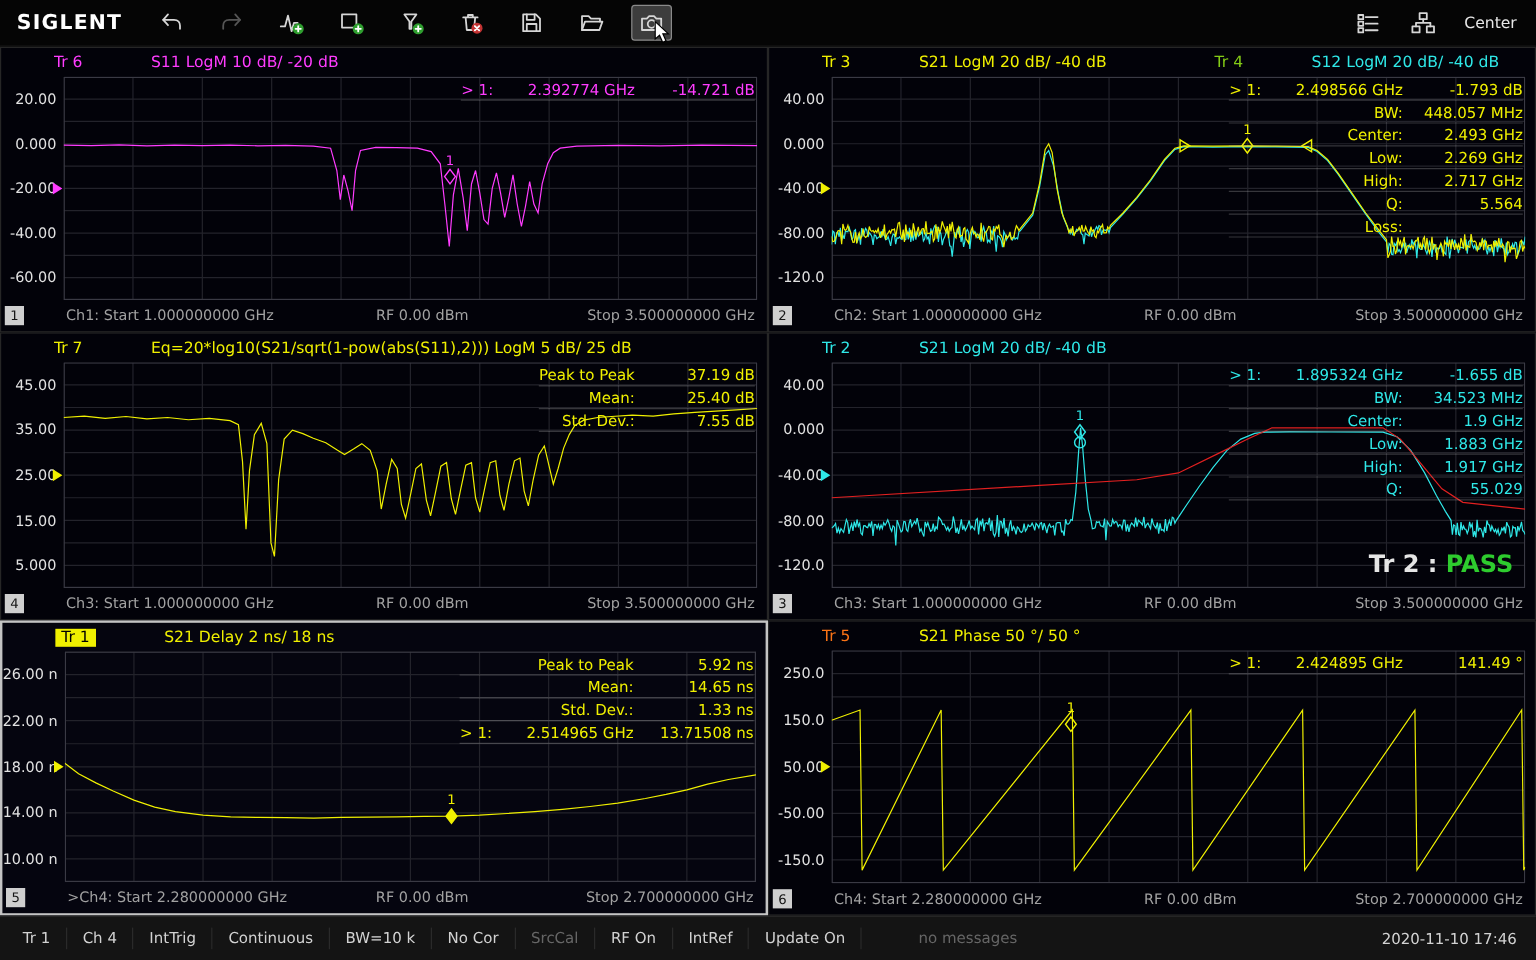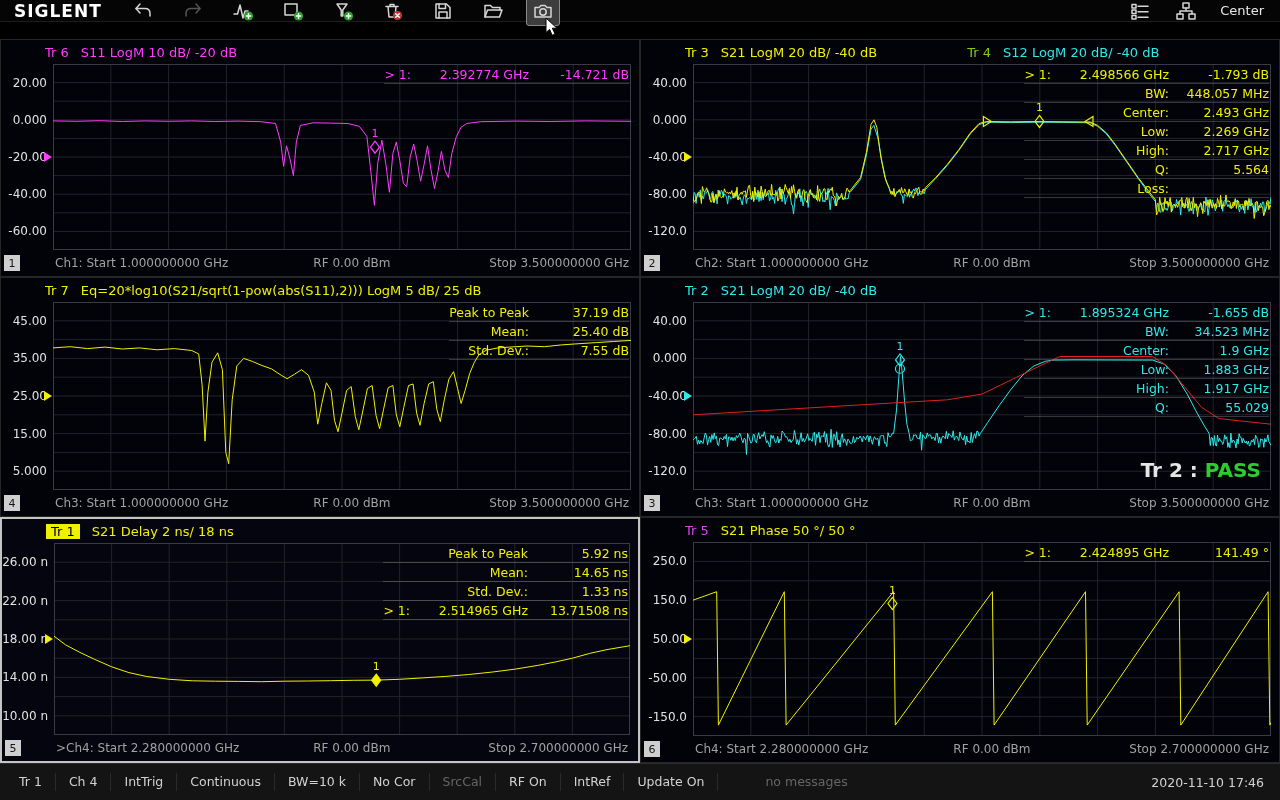--- a/index.html
+++ b/index.html
@@ -1,41 +1,41 @@
 <!DOCTYPE html>
 <html><head>
 <meta charset="utf-8">
 <style>
   *{margin:0;padding:0;box-sizing:border-box;}
   html,body{width:1280px;height:800px;background:#000;overflow:hidden;
     font-family:"DejaVu Sans","Liberation Sans",sans-serif;}
   #app{position:relative;width:1280px;height:800px;background:#000;}
 
   
-  .toolbar{position:absolute;top:0;left:0;right:0;height:22px;background:#050505;
+  .toolbar{position:absolute;top:0;left:0;right:0;height:39px;background:#050505;
     border-bottom:1px solid #1d1d1d;display:flex;align-items:center;}
   .logo{color:#fff;font-size:17px;font-weight:bold;letter-spacing:1px;margin-left:14px;width:96px;}
   .tb-group{display:flex;align-items:center;gap:16px;margin-left:16px;}
   .tb-btn{width:34px;height:30px;display:flex;align-items:center;justify-content:center;
     border-radius:3px;color:#d6d6d6;}
   .tb-btn.dim{color:#555;}
   .tb-btn.active{background:#3d3d3d;border:1px solid #8a8a8a;}
   .tb-right{margin-left:auto;display:flex;align-items:center;gap:20px;margin-right:16px;}
   .tb-right .tb-btn{width:28px;}
   .local{color:#e8e8e8;font-size:13px;}
   .cursor{position:absolute;left:545px;top:17px;z-index:60;}
 
   
   .panel-grid{position:absolute;top:39px;left:0;width:1280px;height:724px;display:grid;
     grid-template-columns:640px 640px;grid-template-rows:238px 240px 246px;background:#000;}
   .panel{position:relative;background:#020209;border:1px solid #262626;}
   .panel.selected{border:2px solid #c4c4c4;background:#05050f;}
   .p-header{position:absolute;top:0;left:44px;right:6px;height:24px;display:flex;
     align-items:center;gap:90px;font-size:13px;white-space:pre;overflow:hidden;}
-  .hseg{display:flex;align-items:center;}
+  .hseg{display:flex;align-items:center;gap:45px;}
   .tr{margin-right:12px;}
   .chip{background:#f0f000;color:#000;padding:0 5px;margin-right:12px;}
   .p-plot{position:absolute;left:52px;right:8px;top:24px;bottom:26px;}
   .p-plot svg{position:absolute;left:0;top:0;}
   .ylab{position:absolute;right:100%;padding-right:6px;transform:translateY(-50%);
     font-size:12px;color:#e2e2e2;white-space:nowrap;}
   .refarrow{position:absolute;left:-9px;top:50%;width:0;height:0;border-left:8px solid;
     border-top:5px solid transparent;border-bottom:5px solid transparent;transform:translateY(-50%);}
   .readout{position:absolute;top:1px;right:2px;z-index:5;}
   .ro-row{display:flex;justify-content:flex-end;align-items:center;height:19px;
@@ -474,21 +474,21 @@
           </div>
         </div>
         <div class="p-footer">
           <span class="badge">5</span>
           <span class="f-left">&gt;Ch4: Start 2.280000000 GHz</span>
           <span class="f-mid">RF 0.00 dBm</span>
           <span class="f-right">Stop 2.700000000 GHz</span>
         </div>
       </div>
       <div class="panel">
-        <div class="p-header"><span class="hseg"><span class="tr" style="color: #d946ef;">Tr 5</span><span style="color: rgb(240, 240, 0);">S21 Phase 50 °/ 50 °</span></span></div>
+        <div class="p-header"><span class="hseg"><span class="tr" style="color: #f97316;">Tr 5</span><span style="color: rgb(240, 240, 0);">S21 Phase 50 °/ 50 °</span></span></div>
         <div class="p-plot">
           <svg width="578" height="194">
             <line x1="0.0" y1="0" x2="0.0" y2="194" stroke="#23232b" stroke-width="1"></line>
             <line x1="0" y1="0.0" x2="578" y2="0.0" stroke="#23232b" stroke-width="1"></line>
             <line x1="57.8" y1="0" x2="57.8" y2="194" stroke="#23232b" stroke-width="1"></line>
             <line x1="0" y1="19.4" x2="578" y2="19.4" stroke="#23232b" stroke-width="1"></line>
             <line x1="115.6" y1="0" x2="115.6" y2="194" stroke="#23232b" stroke-width="1"></line>
             <line x1="0" y1="38.8" x2="578" y2="38.8" stroke="#23232b" stroke-width="1"></line>
             <line x1="173.4" y1="0" x2="173.4" y2="194" stroke="#23232b" stroke-width="1"></line>
             <line x1="0" y1="58.2" x2="578" y2="58.2" stroke="#23232b" stroke-width="1"></line>

